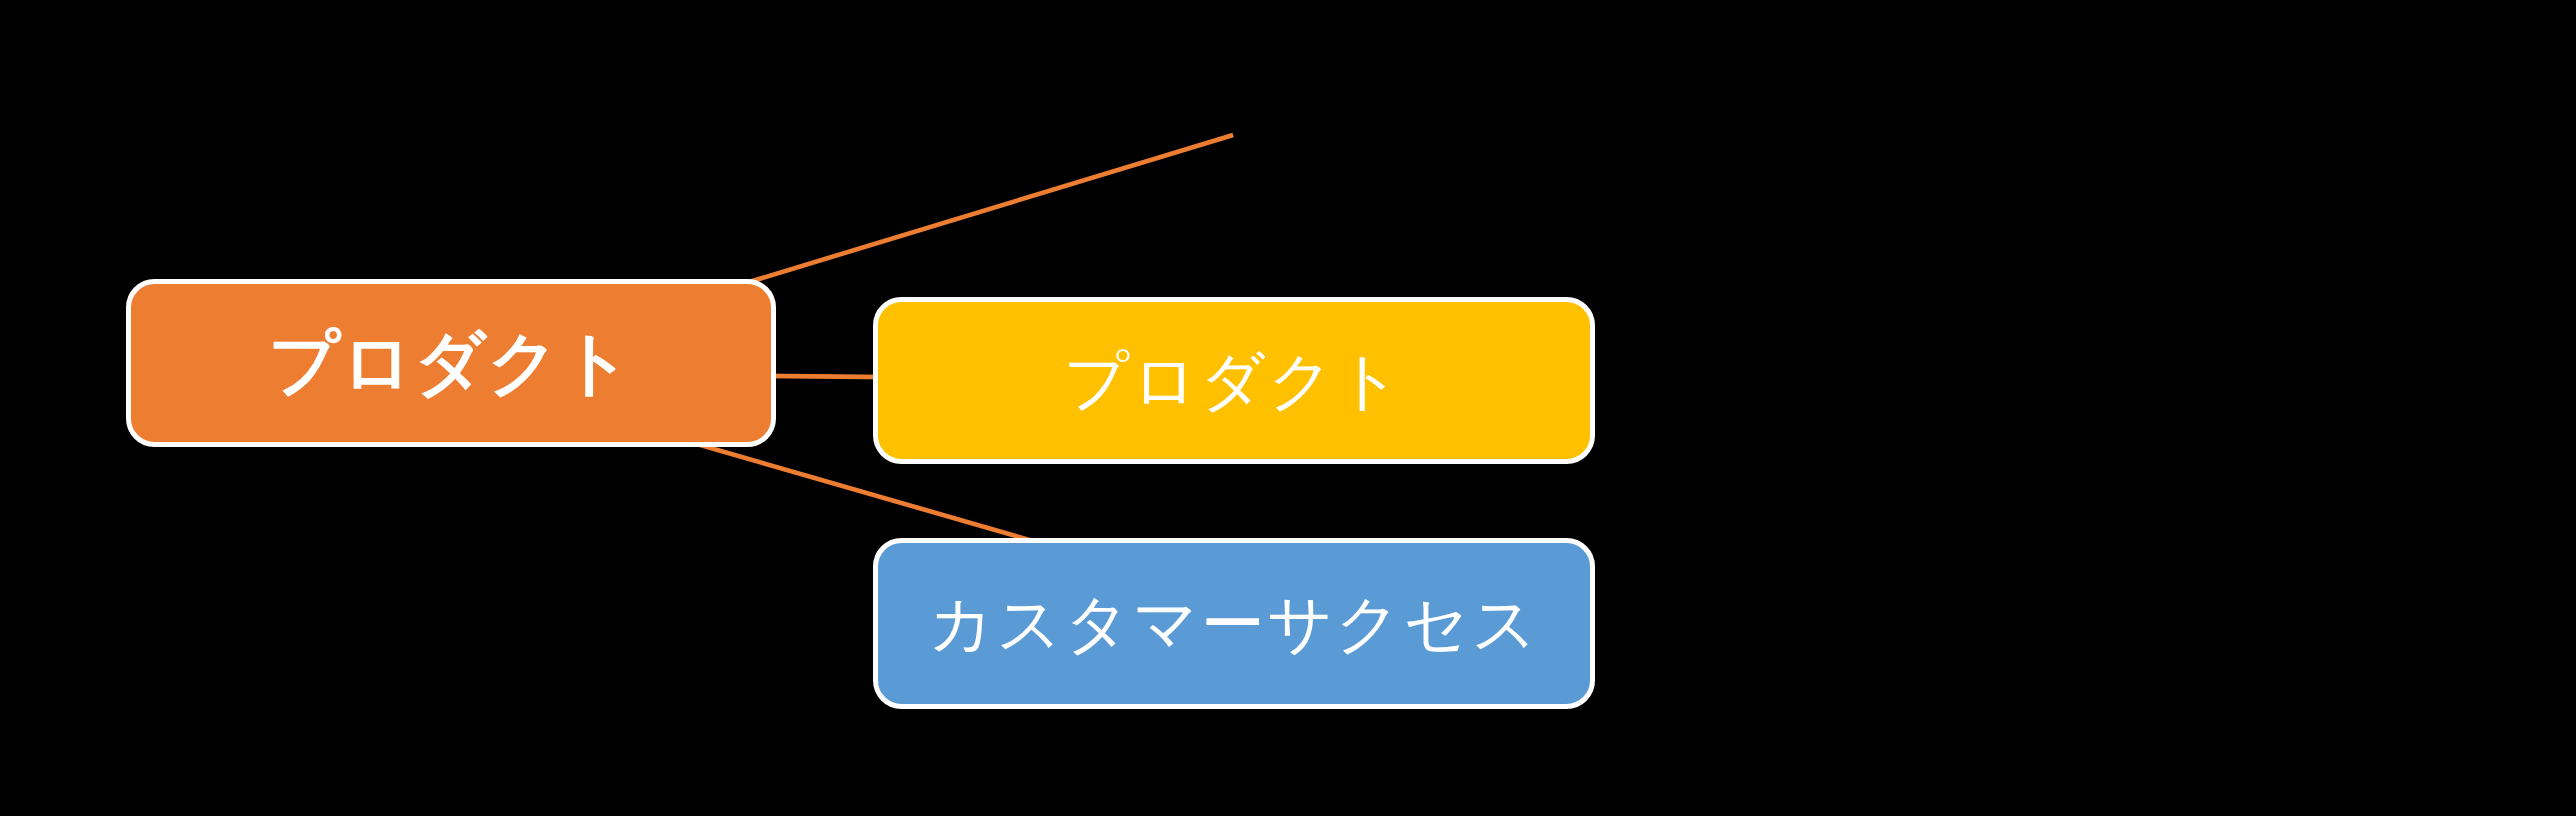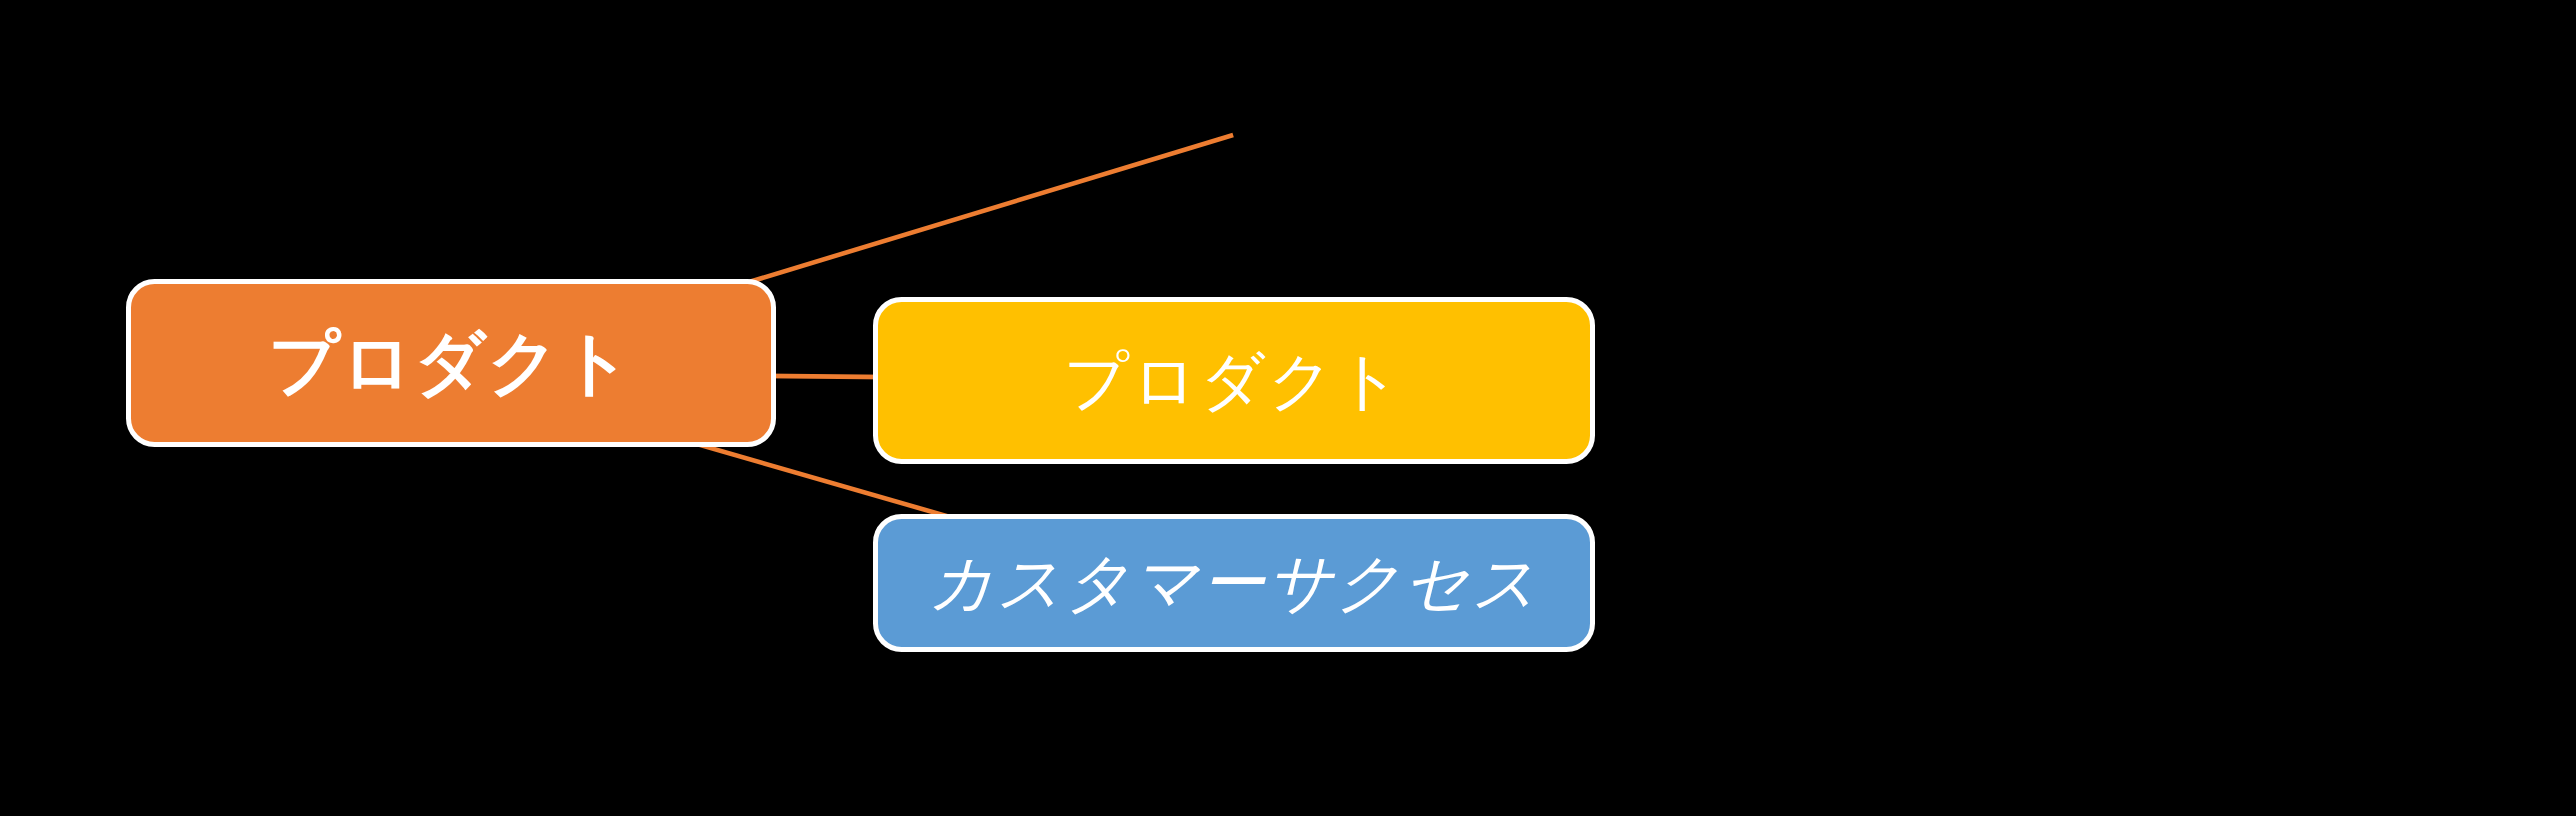--- a/index.html
+++ b/index.html
@@ -56,21 +56,21 @@
   .child {
     left: 873px;
     width: 722px;
     height: 167px;
     font-size: 64px;
     font-weight: normal;
     letter-spacing: 0.04em;
   }
   #node-marketing { top: 52px; }
   #node-sales { top: 297px; }
-  #node-customer-success { top: 514px; height: 138px; font-style: italic; }
+  #node-customer-success { top: 538px; height: 171px; }
 </style>
 </head>
 <body>
 
 <div id="canvas">
 
   <svg id="connectors" viewBox="0 0 3075 975" xmlns="http://www.w3.org/2000/svg">
     <line class="conn" x1="537" y1="445" x2="1472" y2="161" style="stroke: rgb(237, 125, 49);"></line>
     <line class="conn" x1="537" y1="445" x2="1472" y2="454" style="stroke: rgb(237, 125, 49);"></line>
     <line class="conn" x1="537" y1="445" x2="1474" y2="715" style="stroke: rgb(237, 125, 49);"></line>

